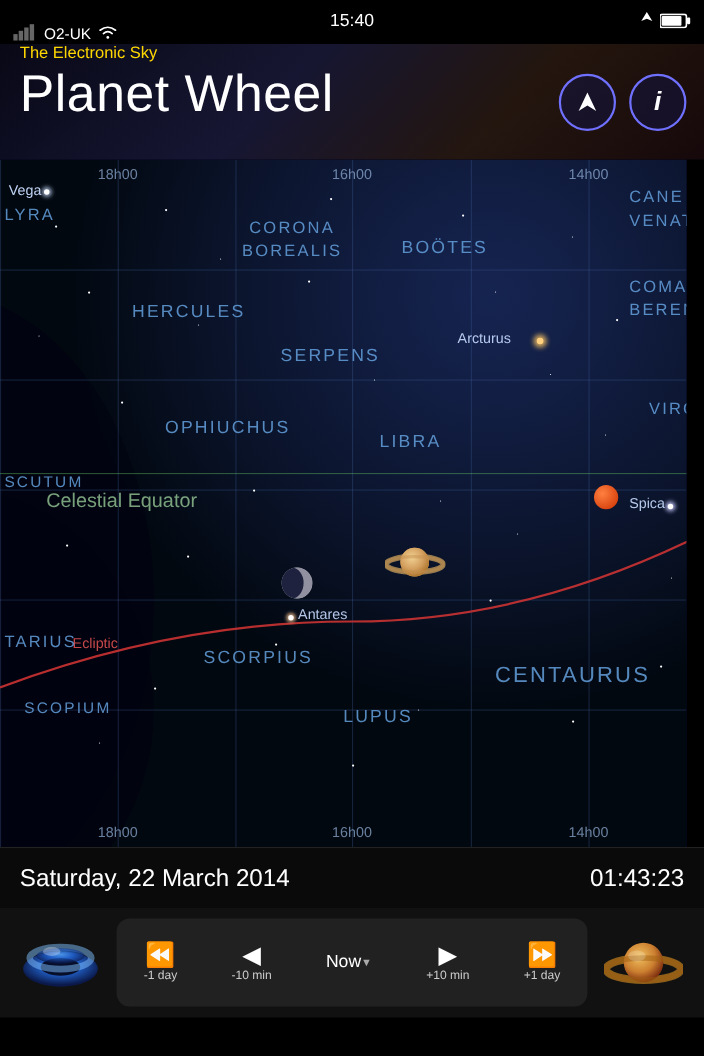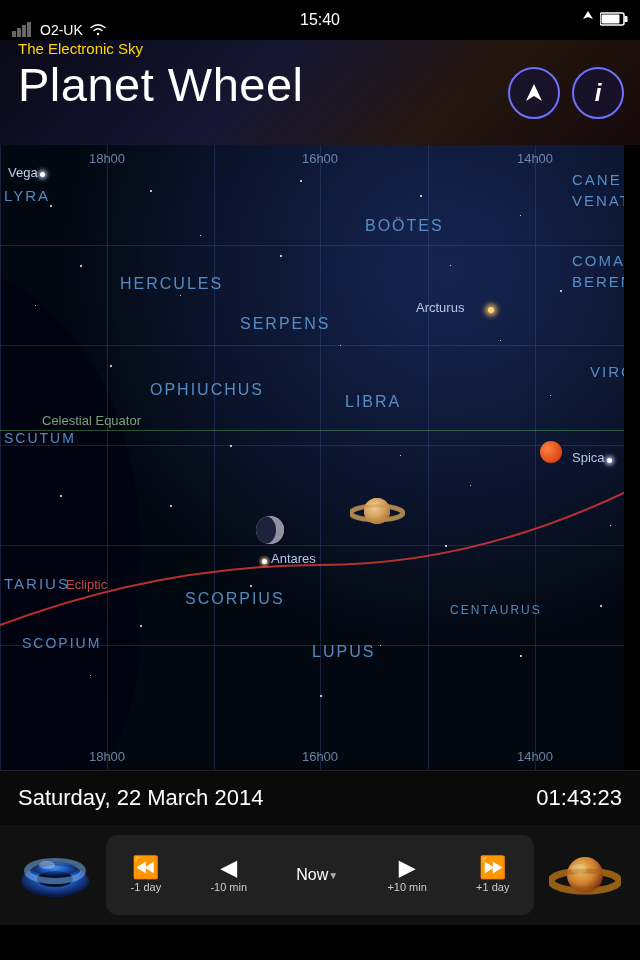--- a/index.html
+++ b/index.html
@@ -87,21 +87,22 @@
     .star {
       position: absolute;
       border-radius: 50%;
       background: #fff;
     }
 
     
     .ceq-label {
       position: absolute;
       color: rgba(150,200,150,0.8);
-      font-size: 13px;
+      font-size: 18px;
+      margin-top: 32px;
     }
 
     
     .ecl-label {
       position: absolute;
       color: rgba(220,80,80,0.9);
       font-size: 13px;
     }
     .planet-mars {
       position: absolute;
@@ -276,33 +277,34 @@
 
   <span class="hour-label-bottom" style="left:107px;">18h00</span>
   <span class="hour-label-bottom" style="left:320px;">16h00</span>
   <span class="hour-label-bottom" style="left:535px;">14h00</span>
 
   <span class="const-name" style="left:4px;top:42px;font-size:15px;">LYRA</span>
 
   <div class="star" style="width:5px;height:5px;left:40px;top:27px;box-shadow:0 0 4px 2px rgba(200,220,255,0.8);"></div>
   <span style="position:absolute;left:8px;top:20px;color:rgba(200,220,255,0.95);font-size:13px;">Vega</span>
 
+  <span class="const-name" style="left:220px;top:52px;font-size:15px;text-align:center;line-height:1.4;">CORONA<br>BOREALIS</span>
 
   <span class="const-name" style="left:365px;top:72px;font-size:16px;">BOÖTES</span>
 
   <span class="const-name" style="left:572px;top:24px;font-size:15px;line-height:1.4;">CANE<br>VENATI</span>
 
   <span class="const-name" style="left:572px;top:105px;font-size:15px;line-height:1.4;">COMA<br>BERENIC</span>
 
   <span class="const-name" style="left:120px;top:130px;font-size:16px;">HERCULES</span>
 
   <div class="star" style="width:6px;height:6px;left:488px;top:162px;box-shadow:0 0 5px 3px rgba(255,200,100,0.8);background:#ffd080;"></div>
   <span style="position:absolute;left:416px;top:155px;color:rgba(200,220,255,0.9);font-size:13px;">Arcturus</span>
 
-  <span class="const-name" style="left:240px;top:170px;font-size:16px;">SERPENS</span>
+  <span class="const-name" style="left:255px;top:170px;font-size:16px;">SERPENS</span>
 
   <span class="const-name" style="left:590px;top:218px;font-size:15px;">VIRG</span>
 
   <div style="position:absolute;left:0;top:285px;width:640px;height:1px;background:rgba(100,200,100,0.4);"></div>
   <span class="ceq-label" style="left:42px;top:268px;">Celestial Equator</span>
 
   <span class="const-name" style="left:150px;top:236px;font-size:16px;text-align:center;">OPHIUCHUS</span>
 
   <span class="const-name" style="left:345px;top:248px;font-size:16px;">LIBRA</span>
 
@@ -318,21 +320,21 @@
 
   <span class="const-name" style="left:4px;top:430px;font-size:15px;">TARIUS</span>
 
   <span class="const-name" style="left:22px;top:490px;font-size:14px;">SCOPIUM</span>
 
   <span class="const-name" style="left:185px;top:445px;font-size:16px;">SCORPIUS</span>
 
   <div class="star" style="width:5px;height:5px;left:262px;top:414px;box-shadow:0 0 3px 2px rgba(255,200,150,0.7);"></div>
   <span style="position:absolute;left:271px;top:406px;color:rgba(200,220,255,0.9);font-size:13px;">Antares</span>
 
-  <span class="const-name" style="left:450px;top:458px;font-size:12px;">CENTAURUS</span>
+  <span class="const-name" style="left:450px;top:458px;font-size:20px;">CENTAURUS</span>
 
   <span class="const-name" style="left:312px;top:498px;font-size:16px;">LUPUS</span>
 
   <div style="position:absolute;left:255px;top:370px;width:30px;height:30px;">
     <svg width="30" height="30" viewBox="0 0 30 30">
       <defs>
         <clipPath id="moonClip">
             <circle cx="15" cy="15" r="14"></circle>
           </clipPath>
       </defs>

